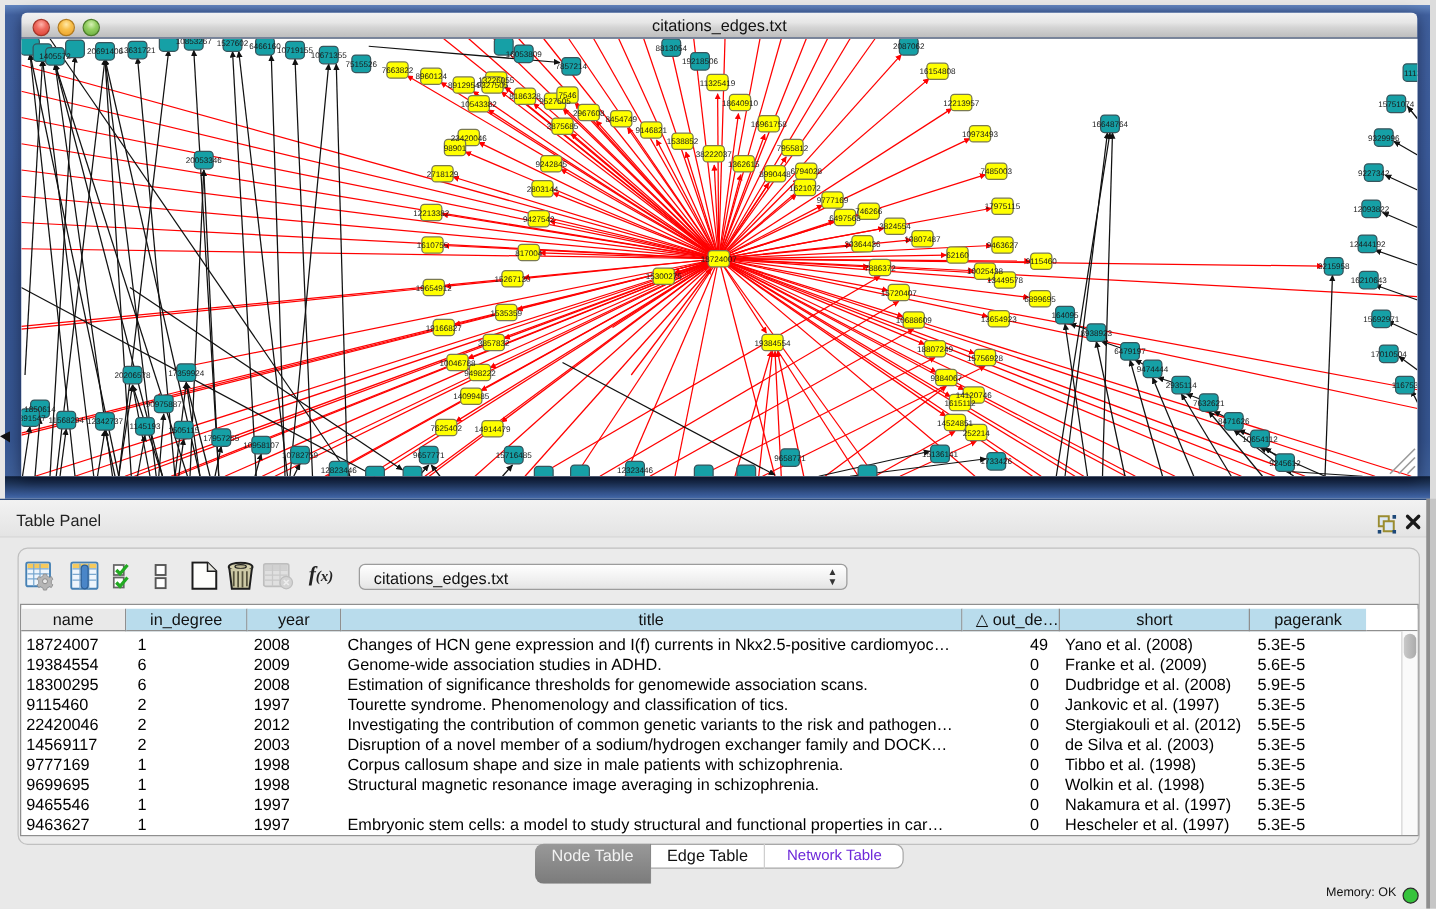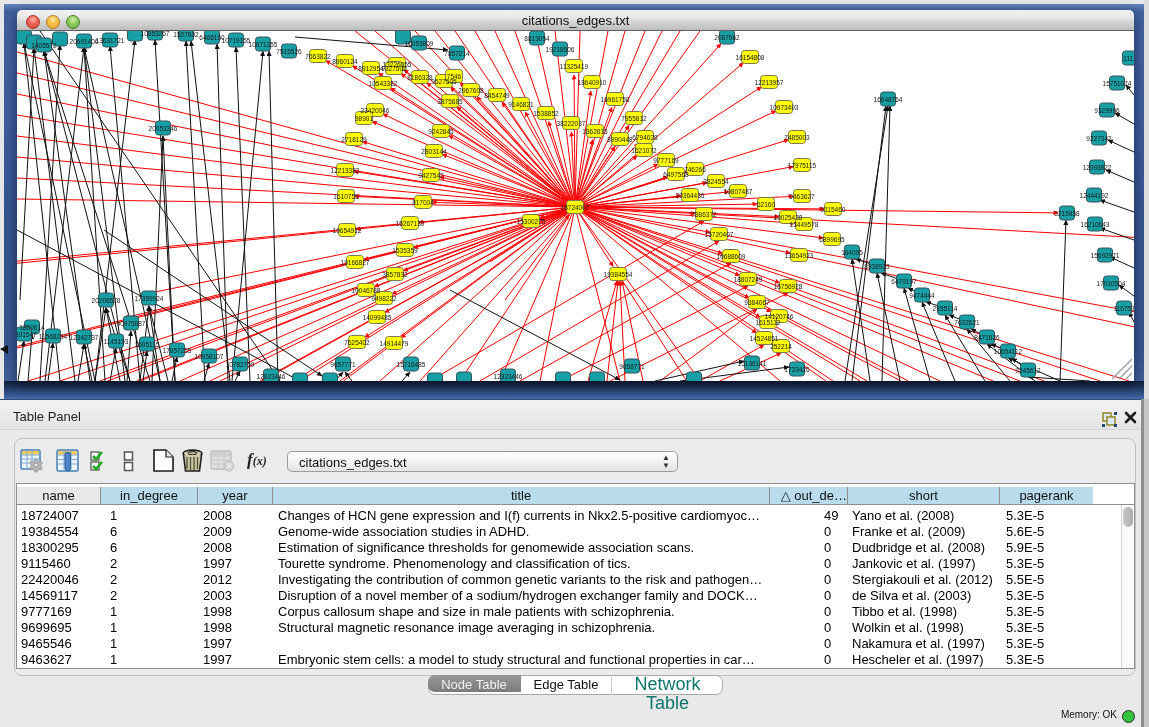--- a/index.html
+++ b/index.html
@@ -39,23 +39,23 @@
 #th5{left:848px;width:152px;}
 #th6{left:1000px;width:93px;border-right:none;}
 #thgap{position:absolute;left:1093px;top:487px;width:41px;height:18px;background:#fff;border-bottom:1px solid #8f8f8f;box-sizing:border-box;}
 .trow{position:absolute;left:17px;width:1100px;height:16px;font-size:13px;color:#000;}
 .trow span{position:absolute;top:0;line-height:16px;white-space:nowrap;}
 .c0{left:4px;} .c1{left:93px;} .c2{left:186px;} .c3{left:261px;width:494px;overflow:hidden;} .c4{left:759px;margin-left:48px;} .c5{left:835px;} .c6{left:989px;}
 #vscroll{position:absolute;left:1121px;top:505px;width:13px;height:163px;background:#fafafa;border-left:1px solid #d5d5d5;box-sizing:border-box;}
 #vthumb{position:absolute;left:1122.5px;top:507px;width:10px;height:20px;background:linear-gradient(90deg,#c9c9c9,#ababab);border-radius:5px;}
 
 #tabs{position:absolute;left:428px;top:675px;width:295px;height:20px;border:1px solid #a8a8a8;border-radius:7px;background:#fff;box-sizing:border-box;overflow:hidden;}
-#tab1{position:absolute;left:428px;top:675px;width:93px;height:17px;background:linear-gradient(180deg,#999999,#7b7b7b);color:#f2f2f2;text-align:center;line-height:19px;font-size:13px;border-right:1px solid #888;box-sizing:border-box;border-radius:7px 0 0 7px;}
+#tab1{position:absolute;left:428px;top:675px;width:93px;height:32px;background:linear-gradient(180deg,#999999,#7b7b7b);color:#f2f2f2;text-align:center;line-height:19px;font-size:13px;border-right:1px solid #888;box-sizing:border-box;border-radius:7px 0 0 7px;}
 #tab2{position:absolute;left:521px;top:675px;width:91px;height:20px;color:#111;text-align:center;line-height:19px;font-size:13px;border-right:1px solid #cfcfcf;box-sizing:border-box;}
-#tab3{position:absolute;left:612px;top:675px;width:111px;height:21px;color:#0f766e;text-align:center;line-height:19px;font-size:18px;border-radius:0 7px 7px 0;}
+#tab3{position:absolute;left:612px;top:675px;width:111px;height:21px;color:#6d28d9;text-align:center;line-height:19px;font-size:12px;border-radius:0 7px 7px 0;}
 #mem{position:absolute;left:1000px;top:709px;width:117px;text-align:right;font-size:10px;color:#111;}
 #memdot{position:absolute;left:1122px;top:710px;width:11px;height:11px;border-radius:50%;background:#35c33c;border:1.5px solid #2d2d2d;}
 #redge1{position:absolute;left:1141px;top:399px;width:3px;height:328px;background:#8f8f8f;}
 #redge2{position:absolute;left:1144px;top:0px;width:5px;height:727px;background:#c6c6c6;}
 #redge3{position:absolute;left:1144px;top:0px;width:5px;height:399px;background:#dcdcdc;}
 </style></head>
 <body>
 <div id="desktop">
   <div id="dstrip"></div>
   <div id="win">

